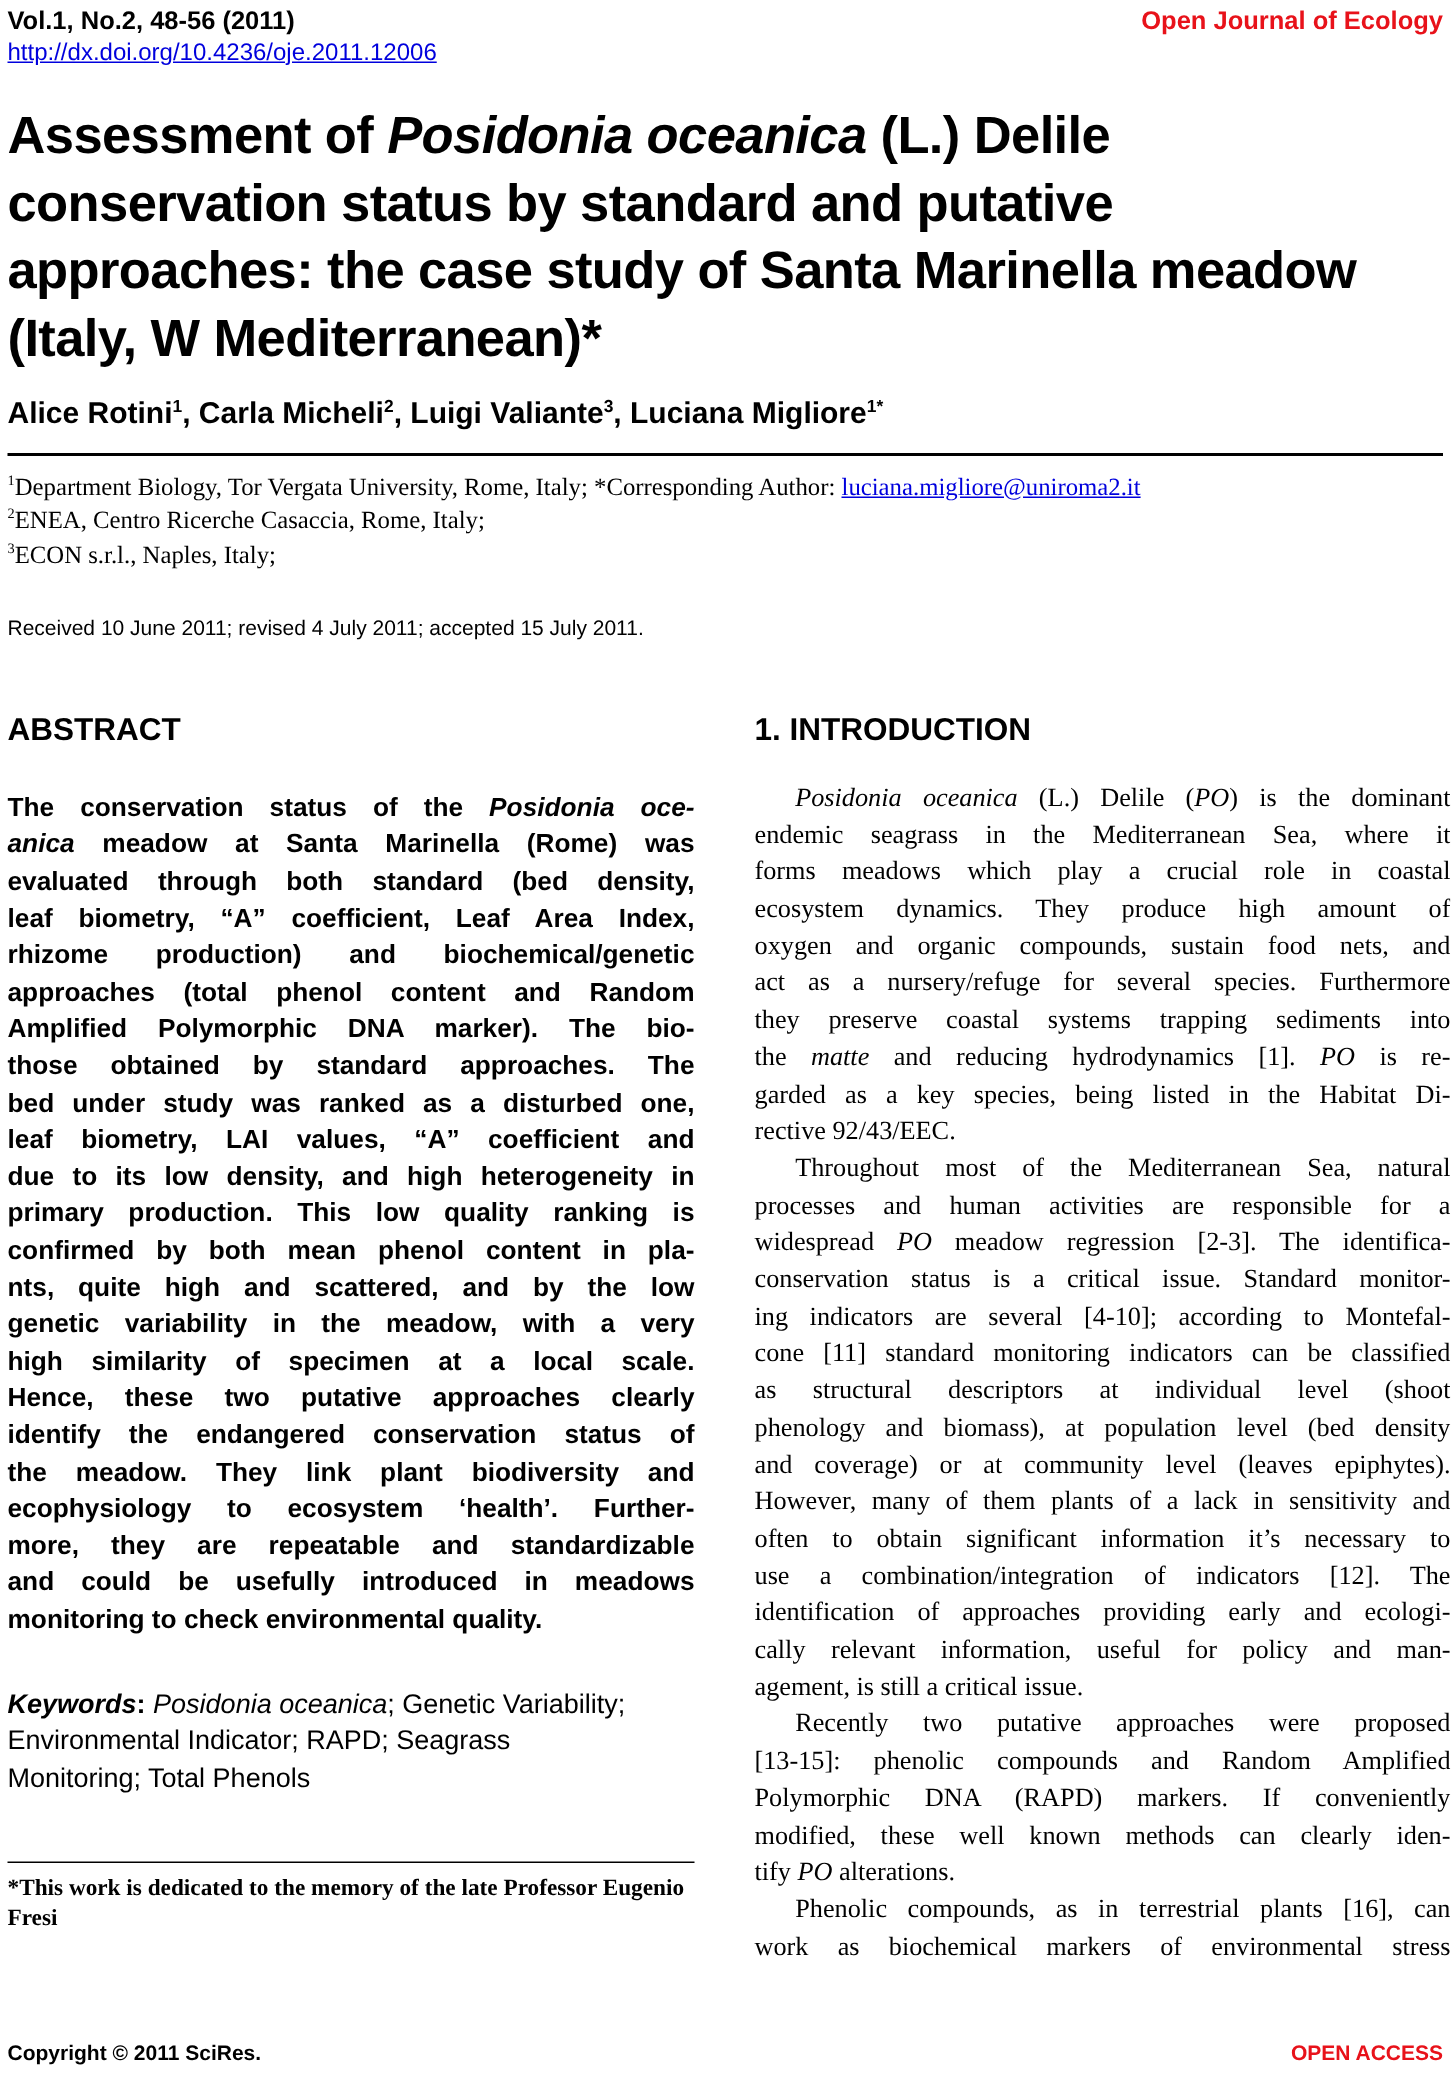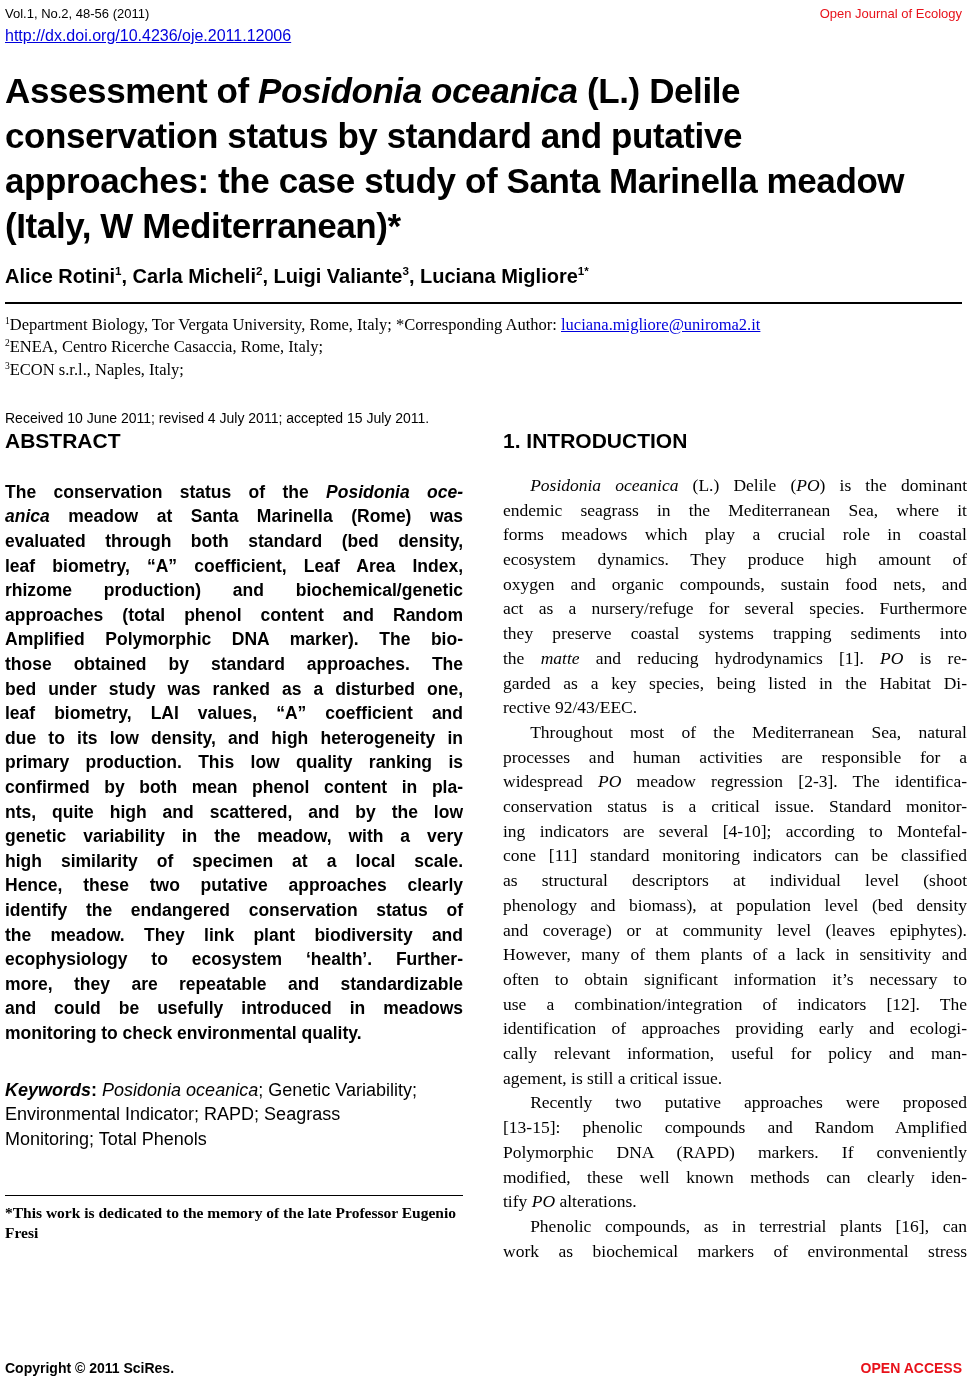--- a/index.html
+++ b/index.html
@@ -2,36 +2,36 @@
 <html lang="en" style="--red: #e8121a; --blue: #0000dd;"><head>
 <meta charset="utf-8">
 <style>
   html,body{margin:0;padding:0;background:#fff;}
   .page{
     position:relative;width:967px;height:1385px;box-sizing:border-box;
     padding:4px 5px 0 5px;background:#fff;color:#000;
     font-family:"Liberation Sans",sans-serif;overflow:hidden;
   }
   
-  .hdr{display:flex;justify-content:space-between;align-items:flex-start;font-weight:normal;font-size:13px;line-height:20px;gap:40px;}
+  .hdr{display:flex;justify-content:space-between;align-items:flex-start;font-weight:bold;font-size:17px;line-height:20px;gap:40px;}
   .journal{color:var(--red,#e8121a);}
   .doiline{margin-top:2px;font-size:16px;line-height:19px;}
   a.lnk{color:var(--blue,#0000dd);text-decoration:underline;cursor:pointer;}
   
   .title{margin-top:23px;font-weight:bold;font-size:35px;line-height:45px;letter-spacing:-0.4px;}
   .title .jline{white-space:nowrap;}
   
   .authors{margin-top:16px;font-weight:bold;font-size:20px;line-height:24px;}
   sup{font-size:58%;line-height:0;}
   .rule{border:none;border-top:2px solid #000;margin:14px 0 0 0;}
   
   .affil{margin-top:10px;font-family:"Liberation Serif",serif;font-size:16.5px;line-height:22.3px;}
   .received{margin-top:26px;font-family:Liberation Sans, sans-serif;font-size:14px;line-height:22px;}
   
-  .cols{display:flex;}
+  .cols{display:flex;margin-top:46px;}
   .col-l{width:458px;flex:0 0 458px;}
   .colgap{width:40px;flex:0 0 40px;}
   .col-r{width:464px;flex:0 0 464px;}
   .h2{font-size:21px;font-weight:bold;line-height:24px;}
   
   .absbody{margin-top:27px;font-weight:bold;font-size:17.5px;line-height:24.6px;}
   .jline{text-align:left;}
   .jline.just{text-align:justify;text-align-last:justify;}
   .jline.ind{text-indent:1.55em;}
   

